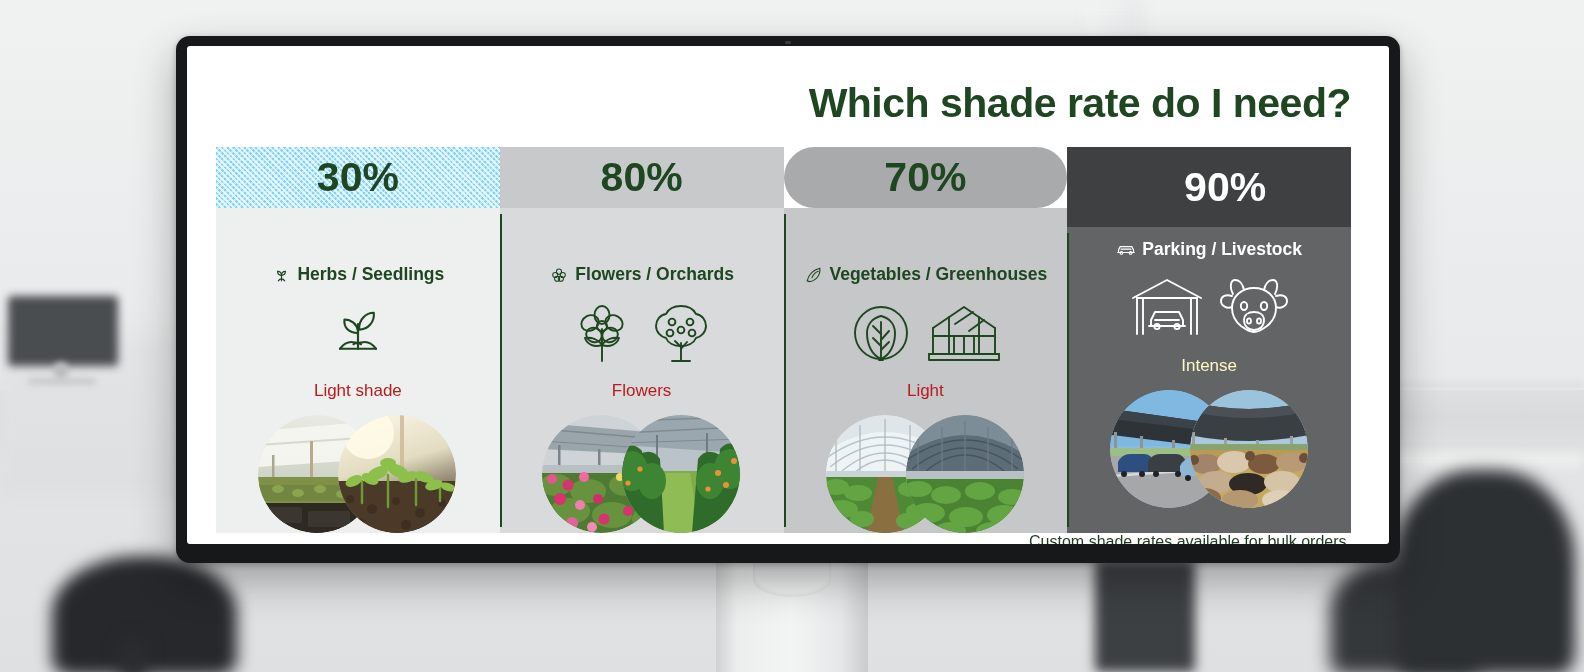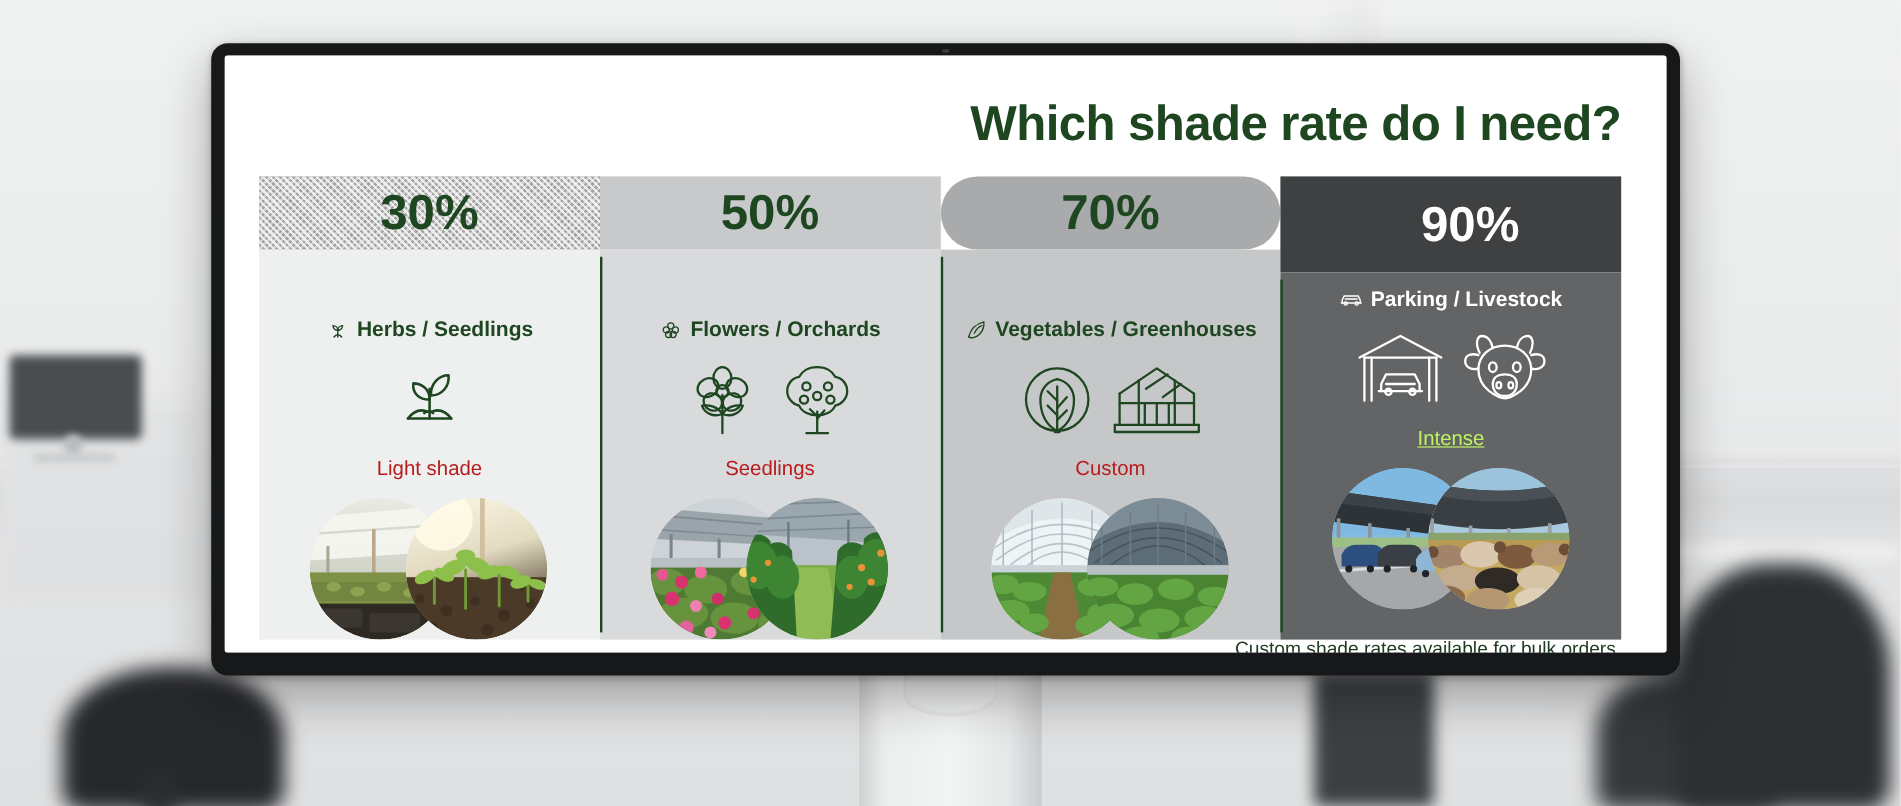--- a/index.html
+++ b/index.html
@@ -127,21 +127,21 @@
     overflow: hidden;
   }
   .hdr .pct { position: relative; z-index: 2; }
   .mesh {
     position: absolute; inset: 0;
     background-image:
       repeating-linear-gradient(45deg, rgba(255,255,255,0.85) 0 2px, rgba(0,0,0,0) 2px 4px),
       repeating-linear-gradient(-45deg, rgba(255,255,255,0.55) 0 2px, rgba(0,0,0,0) 2px 4px);
     opacity: 0.9;
   }
-  .hdr-1 { background: #a3a3a3; color: #1e4620; }
+  .hdr-1 { background: #7dd3fc; color: #1e4620; }
   .hdr-2 { background: #c8c9ca; color: #1e4620; }
   .hdr-3 { background: #a9aaab; color: #1e4620; border-radius: 31px; }
   .hdr-4 { background: #3e4041; color: #ffffff; padding-left: 32px; }
 
   .body {
     flex: 1;
     position: relative;
     display: flex; flex-direction: column;
     align-items: center;
     padding-top: 12px;
@@ -168,21 +168,21 @@
     height: 80px;
     margin-top: 8px;
   }
   .bigicons svg { display: block; }
 
   .desc {
     font-size: 17px;
     margin-top: 8px;
   }
   .desc-dark { color: #b91c1c; }
-  .desc-light { color: #bef264; text-decoration: underline; }
+  .desc-light { color: #fef9c3; }
 
   .photos {
     margin-top: 14px;
     position: relative;
     width: 215px; height: 118px;
   }
   .photo {
     position: absolute;
     top: 0;
     width: 118px; height: 118px;
@@ -343,21 +343,21 @@
                       </g>
                     </g>
                   </svg>
                 </div>
               </div>
             </div>
           </div>
 
           <div class="col">
             <div class="hdr hdr-2">
-              <span class="pct">50%</span>
+              <span class="pct">80%</span>
             </div>
             <div class="body body-2">
               <div class="cat cat-dark">
                 <span class="cat-glyph">
                   <svg viewBox="0 0 24 24" width="18" height="18" fill="none" stroke="#1e4620" stroke-width="1.4">
                     <circle cx="12" cy="7.5" r="3.4"></circle>
                       <circle cx="7" cy="12" r="3.4"></circle>
                     <circle cx="17" cy="12" r="3.4"></circle>
                       <circle cx="9.5" cy="17" r="3.4"></circle>
                     <circle cx="14.5" cy="17" r="3.4"></circle>
@@ -385,21 +385,21 @@
                     <path d="M33 50l6-7"></path>
                   <path d="M24 62h18"></path>
                   <circle cx="24" cy="23" r="3.4"></circle>
                     <circle cx="42" cy="23" r="3.4"></circle>
                   <circle cx="33" cy="31" r="3.4"></circle>
                     <circle cx="22" cy="34" r="3.4"></circle>
                   <circle cx="44" cy="34" r="3.4"></circle>
                 </svg>
               </div>
 
-              <div class="desc desc-dark">Seedlings</div>
+              <div class="desc desc-dark">Flowers</div>
 
               <div class="photos">
                 <div class="photo a">
                   <svg viewBox="0 0 118 118">
                     <defs>
                       <clipPath id="c2a">
                           <circle cx="59" cy="59" r="59"></circle>
                         </clipPath>
                     </defs>
                     <g clip-path="url(#c2a)">
@@ -520,21 +520,21 @@
                     <path d="M52 15 L52 52"></path>
                   <path d="M6 34 H68"></path>
                   <path d="M27 52 V34"></path>
                     <path d="M47 52 V34"></path>
                   <path d="M37 52 V34"></path>
                   <path d="M46 10 L28 22"></path>
                     <path d="M57 18 L42 29"></path>
                 </svg>
               </div>
 
-              <div class="desc desc-dark">Custom</div>
+              <div class="desc desc-dark">Light</div>
 
               <div class="photos">
                 <div class="photo a">
                   <svg viewBox="0 0 118 118">
                     <defs>
                       <clipPath id="c3a">
                           <circle cx="59" cy="59" r="59"></circle>
                         </clipPath>
                     </defs>
                     <g clip-path="url(#c3a)">

